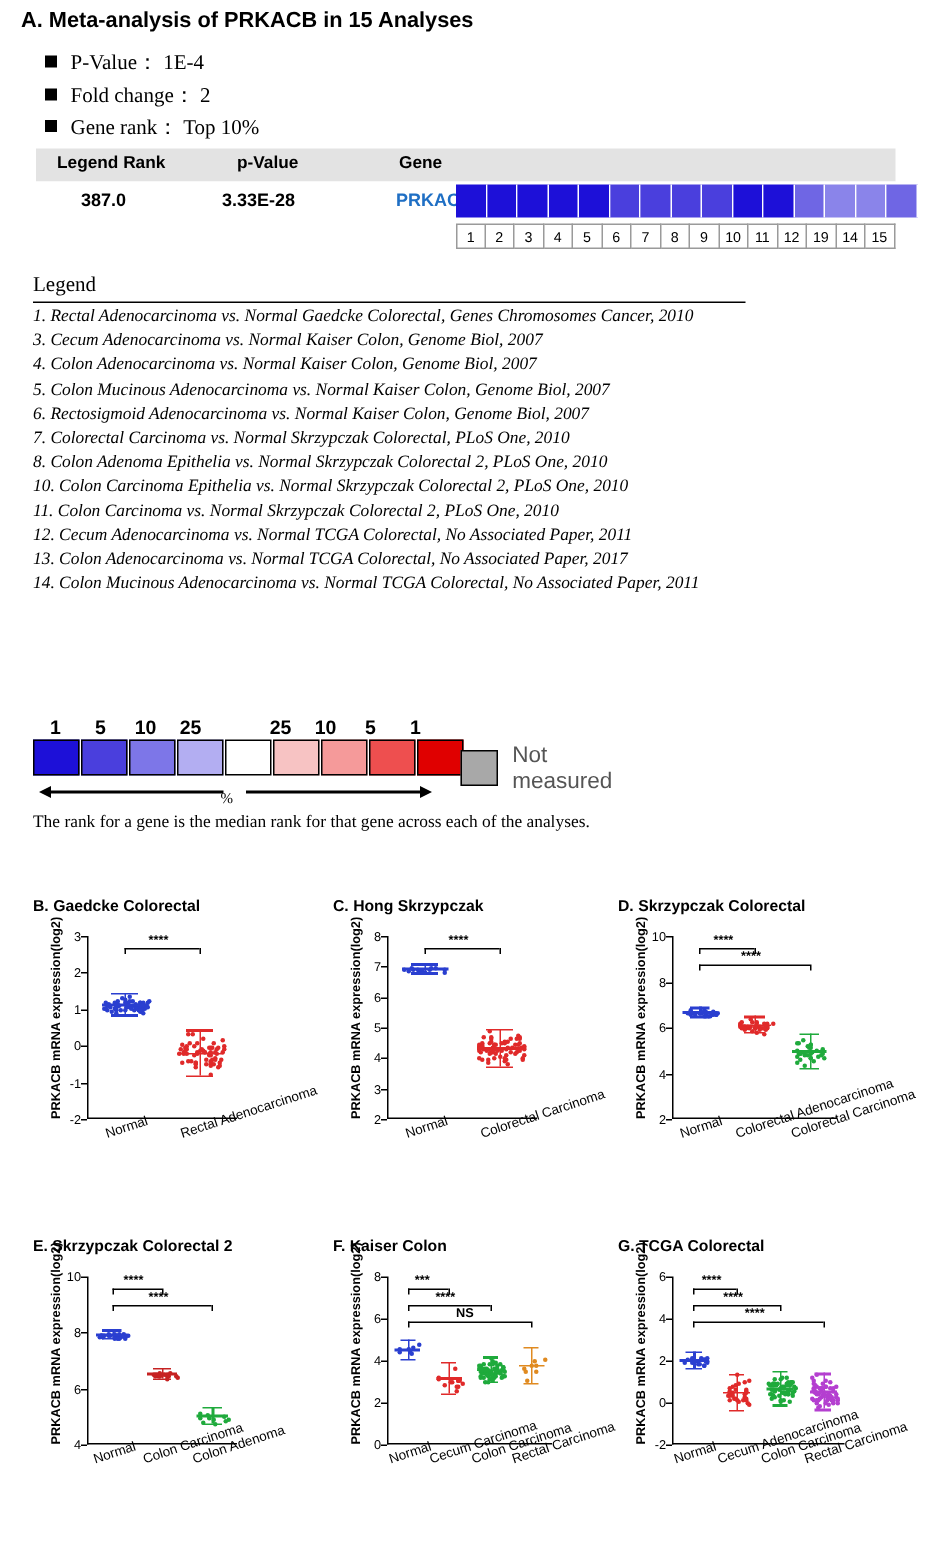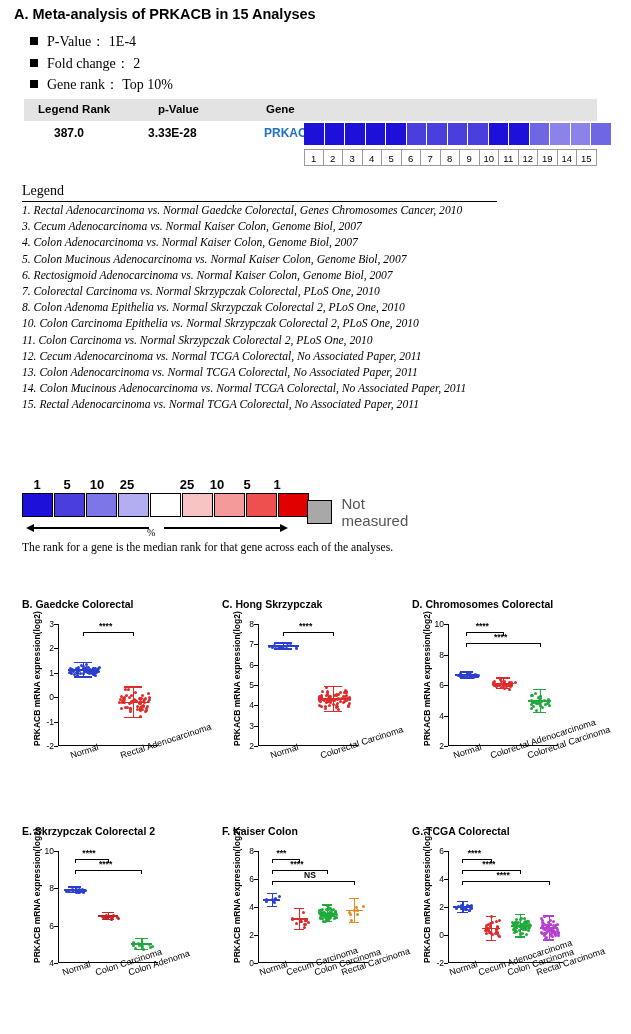--- a/index.html
+++ b/index.html
@@ -135,23 +135,22 @@
       <div>1. Rectal Adenocarcinoma vs. Normal Gaedcke Colorectal, Genes Chromosomes Cancer, 2010</div>
       <div>3. Cecum Adenocarcinoma vs. Normal Kaiser Colon, Genome Biol, 2007</div>
       <div>4. Colon Adenocarcinoma vs. Normal Kaiser Colon, Genome Biol, 2007</div>
       <div>5. Colon Mucinous Adenocarcinoma vs. Normal Kaiser Colon, Genome Biol, 2007</div>
       <div>6. Rectosigmoid Adenocarcinoma vs. Normal Kaiser Colon, Genome Biol, 2007</div>
       <div>7. Colorectal Carcinoma vs. Normal Skrzypczak Colorectal, PLoS One, 2010</div>
       <div>8. Colon Adenoma Epithelia vs. Normal Skrzypczak Colorectal 2, PLoS One, 2010</div>
       <div>10. Colon Carcinoma Epithelia vs. Normal Skrzypczak Colorectal 2, PLoS One, 2010</div>
       <div>11. Colon Carcinoma vs. Normal Skrzypczak Colorectal 2, PLoS One, 2010</div>
       <div>12. Cecum Adenocarcinoma vs. Normal TCGA Colorectal, No Associated Paper, 2011</div>
-      <div>13. Colon Adenocarcinoma vs. Normal TCGA Colorectal, No Associated Paper, 2011</div>
+      <div>13. Colon Adenocarcinoma vs. Normal TCGA Colorectal, No Associated Paper, 2017</div>
       <div>14. Colon Mucinous Adenocarcinoma vs. Normal TCGA Colorectal, No Associated Paper, 2011</div>
-      <div>15. Rectal Adenocarcinoma vs. Normal TCGA Colorectal, No Associated Paper, 2011</div>
     </div>
 
   <div class="key">
     <div class="labels" id="keylabels">
         <span>1</span>
         <span>5</span>
         <span>10</span>
         <span>25</span>
         <span></span>
         <span>25</span>
@@ -460,21 +459,21 @@
           <div class="mbar" style="background: rgb(224, 42, 42); left: 65.7px; width: 18.6px; top: 61.61px;"></div>
           <div class="mbar" style="background: rgb(224, 42, 42); left: 65.7px; width: 18.6px; top: 86.8233px;"></div>
           <div class="xlab" style="left: 61px; top: 127px;">Colorectal Carcinoma</div>
           <div class="sigline" style="left: 25px; width: 50px; top: 8px;"></div>
           <div class="sigtick" style="left: 25px; top: 8px;"></div>
           <div class="sigtick" style="left: 75px; top: 8px;"></div>
           <div class="sig" style="left: 41px; top: -3px;">****</div>
         </div>
       </div>
       <div class="panel" style="left: 412px; top: 598px; width: 150px;">
-        <div class="ptitle">D. Chromosomes Colorectal</div>
+        <div class="ptitle">D. Skrzypczak Colorectal</div>
         <div class="plot" style="margin-left: 36px; margin-top: 14px; width: 110px; height: 122px;">
           <div class="axis-y" style="height: 122px;"></div>
           <div class="axis-x" style="width: 110px;"></div>
           <div class="ylab" style="left: -26px; top: 122px;">PRKACB mRNA expression(log2)</div>
           <div class="ytick" style="left: -20px; top: -5px;">10</div>
           <div class="ytickmark" style="left: -4px; top: 0px;"></div>
           <div class="ytick" style="left: -20px; top: 25.5px;">8</div>
           <div class="ytickmark" style="left: -4px; top: 30.5px;"></div>
           <div class="ytick" style="left: -20px; top: 56px;">6</div>
           <div class="ytickmark" style="left: -4px; top: 61px;"></div>

